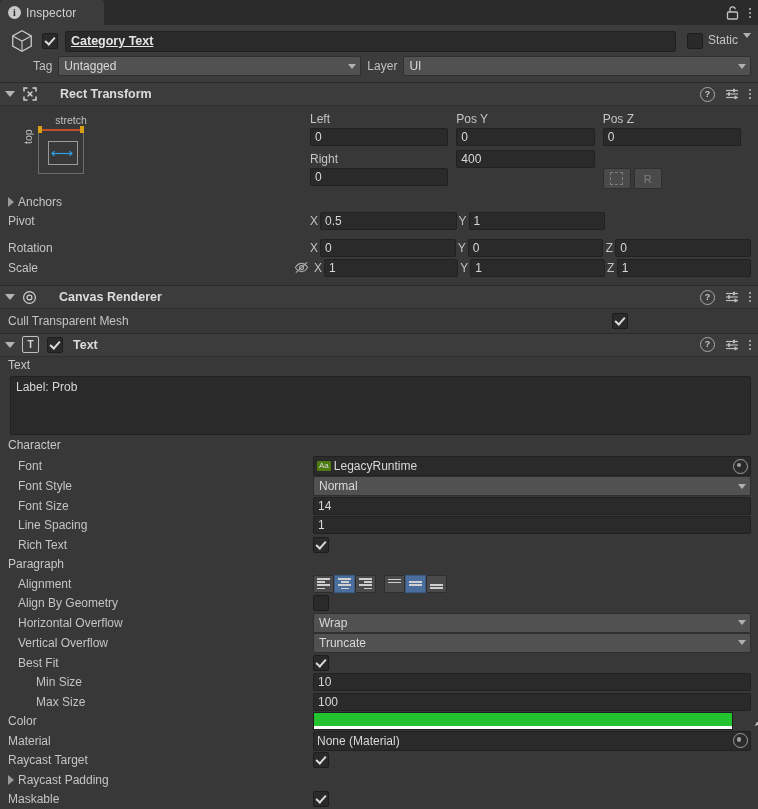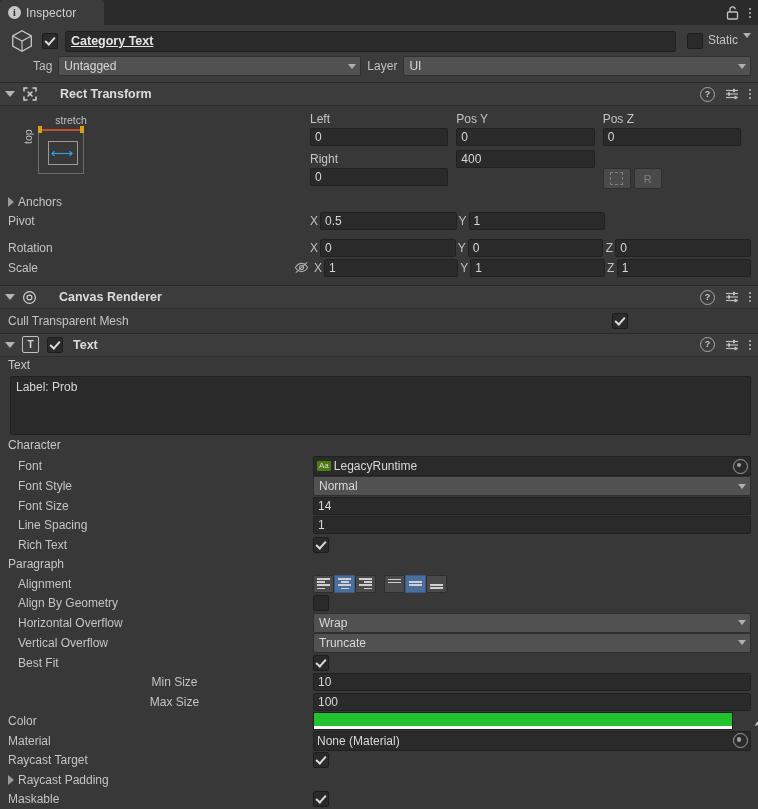--- a/index.html
+++ b/index.html
@@ -201,21 +201,21 @@
     height: 20px;
     padding: 0 7px 0 0;
   }
   .lbl {
     color: #c4c4c4;
     font-size: 12px;
     flex: 0 0 auto;
     white-space: nowrap;
   }
   .lbl.i1 { padding-left: 18px; }
-  .lbl.i2 { padding-left: 36px; text-align: center; }
+  .lbl.i2 { padding-left: 36px; }
   .lbl.i0 { padding-left: 8px; }
   .field {
     background: #2a2a2a;
     border: 1px solid #212121;
     border-radius: 2px;
     height: 18px;
     display: flex;
     align-items: center;
     padding: 0 4px;
     color: #d8d8d8;

